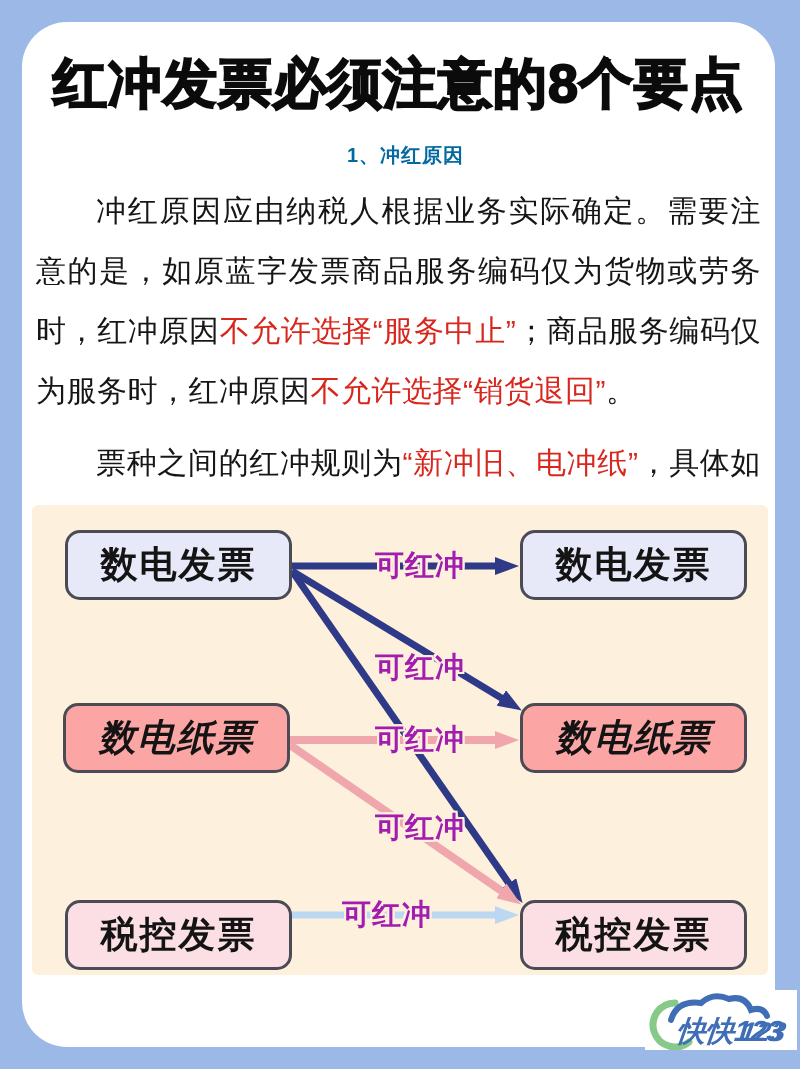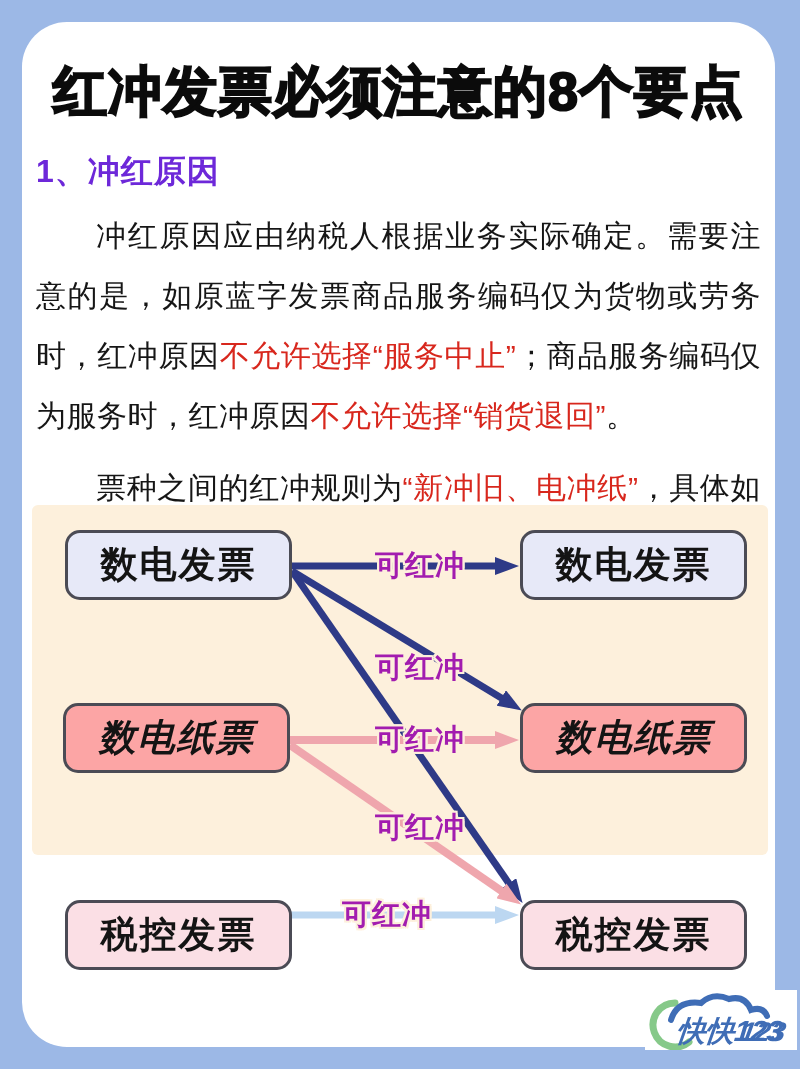--- a/index.html
+++ b/index.html
@@ -6,35 +6,36 @@
   body{
     width:800px;height:1069px;position:relative;overflow:hidden;
     background:#9cb8e6;
     font-family:"Liberation Sans","DejaVu Sans",sans-serif;
   }
   .card{
     position:absolute;left:22px;top:22px;width:753px;height:1025px;
     background:#ffffff;border-radius:45px;
   }
   .page-title{
-    margin:38px 6px 0 6px;text-align:center;
+    margin:30px 6px 0 6px;text-align:center;
     font-size:54px;line-height:62px;font-weight:900;color:#0b0b0b;
     letter-spacing:1px;-webkit-text-stroke:2px #0b0b0b;white-space:nowrap;
   }
   .sec-head{
-    margin:28px 0 0 14px;font-size:32px;font-weight:800;color:#6d28d9;
+    margin:28px 0 0 14px;font-size:20px;font-weight:800;color:#0369a1;
     letter-spacing:1px;
+    text-align:center;
   }
   .body-par{
     margin:12px 14px 0 14px;font-size:30px;line-height:60px;color:#161616;
     text-align:justify;text-indent:2em;letter-spacing:0.5px;
   }
   .red{color:#d8271d;}
   .diagram{
-    position:absolute;left:10px;top:483px;width:736px;height:350px;
+    position:absolute;left:10px;top:483px;width:736px;height:470px;
     background:#fdf0dc;border-radius:6px;
   }
   .arrow-layer{position:absolute;left:0;top:0;width:736px;height:470px;}
   .dbox{
     position:absolute;width:227px;height:70px;border:3px solid #4b4b55;
     border-radius:15px;box-sizing:border-box;
     display:flex;align-items:center;justify-content:center;
     font-size:37px;font-weight:700;color:#141414;letter-spacing:2px;
   }
   .fill-lav{background:#e7e9f8;}

